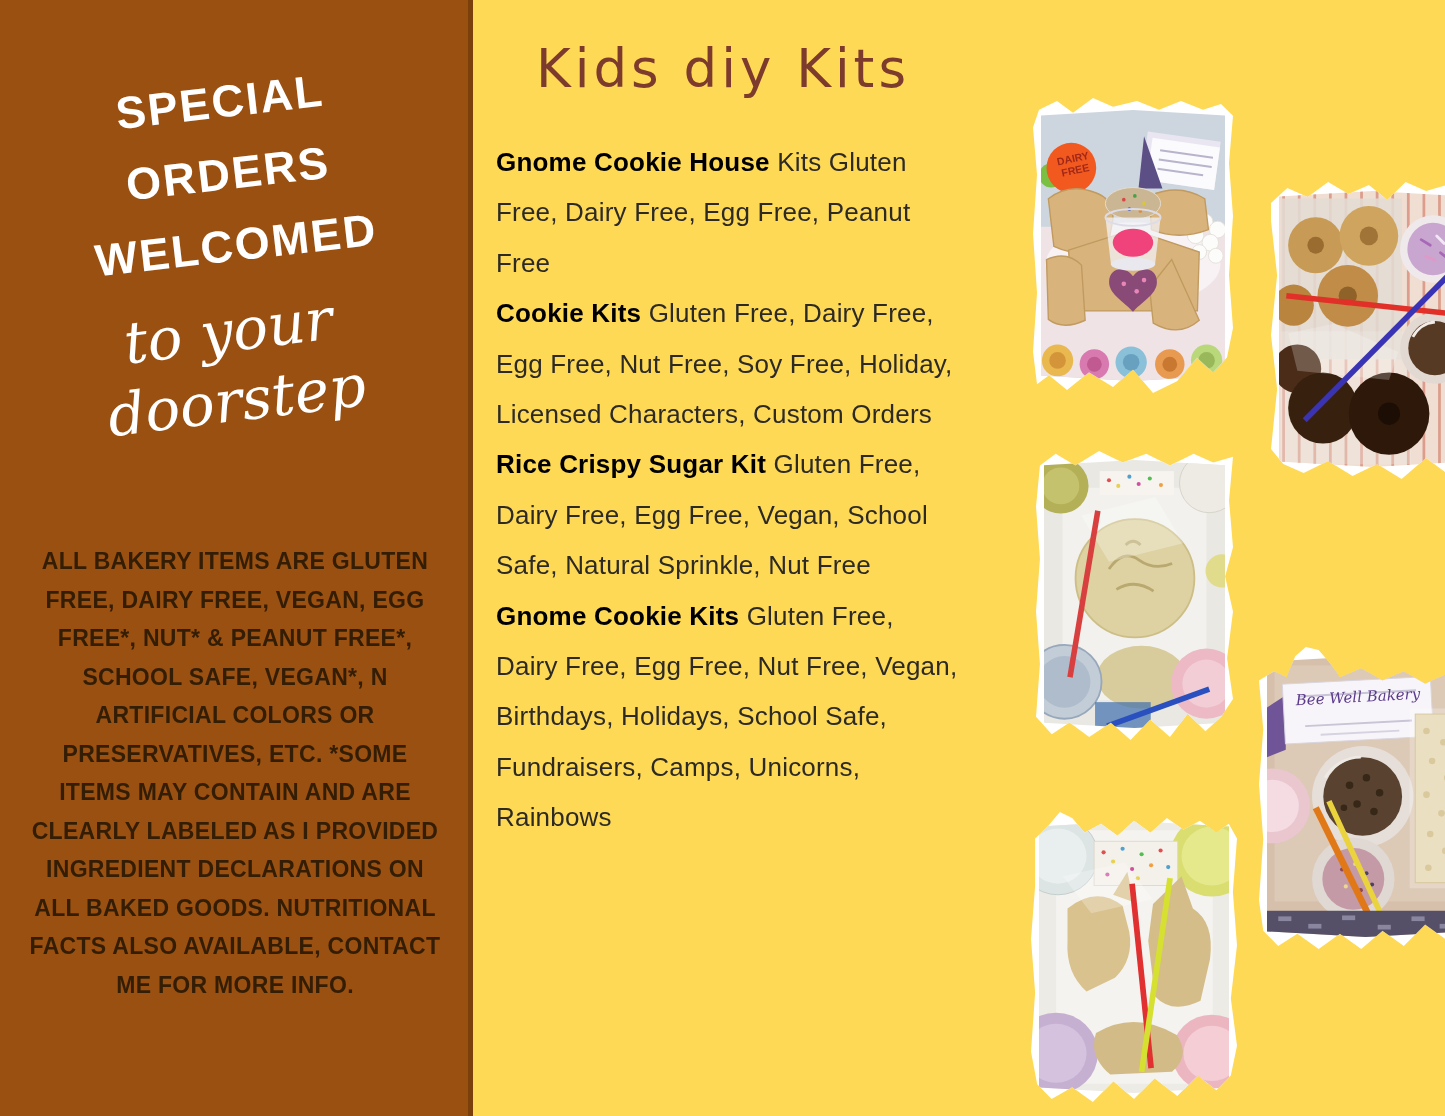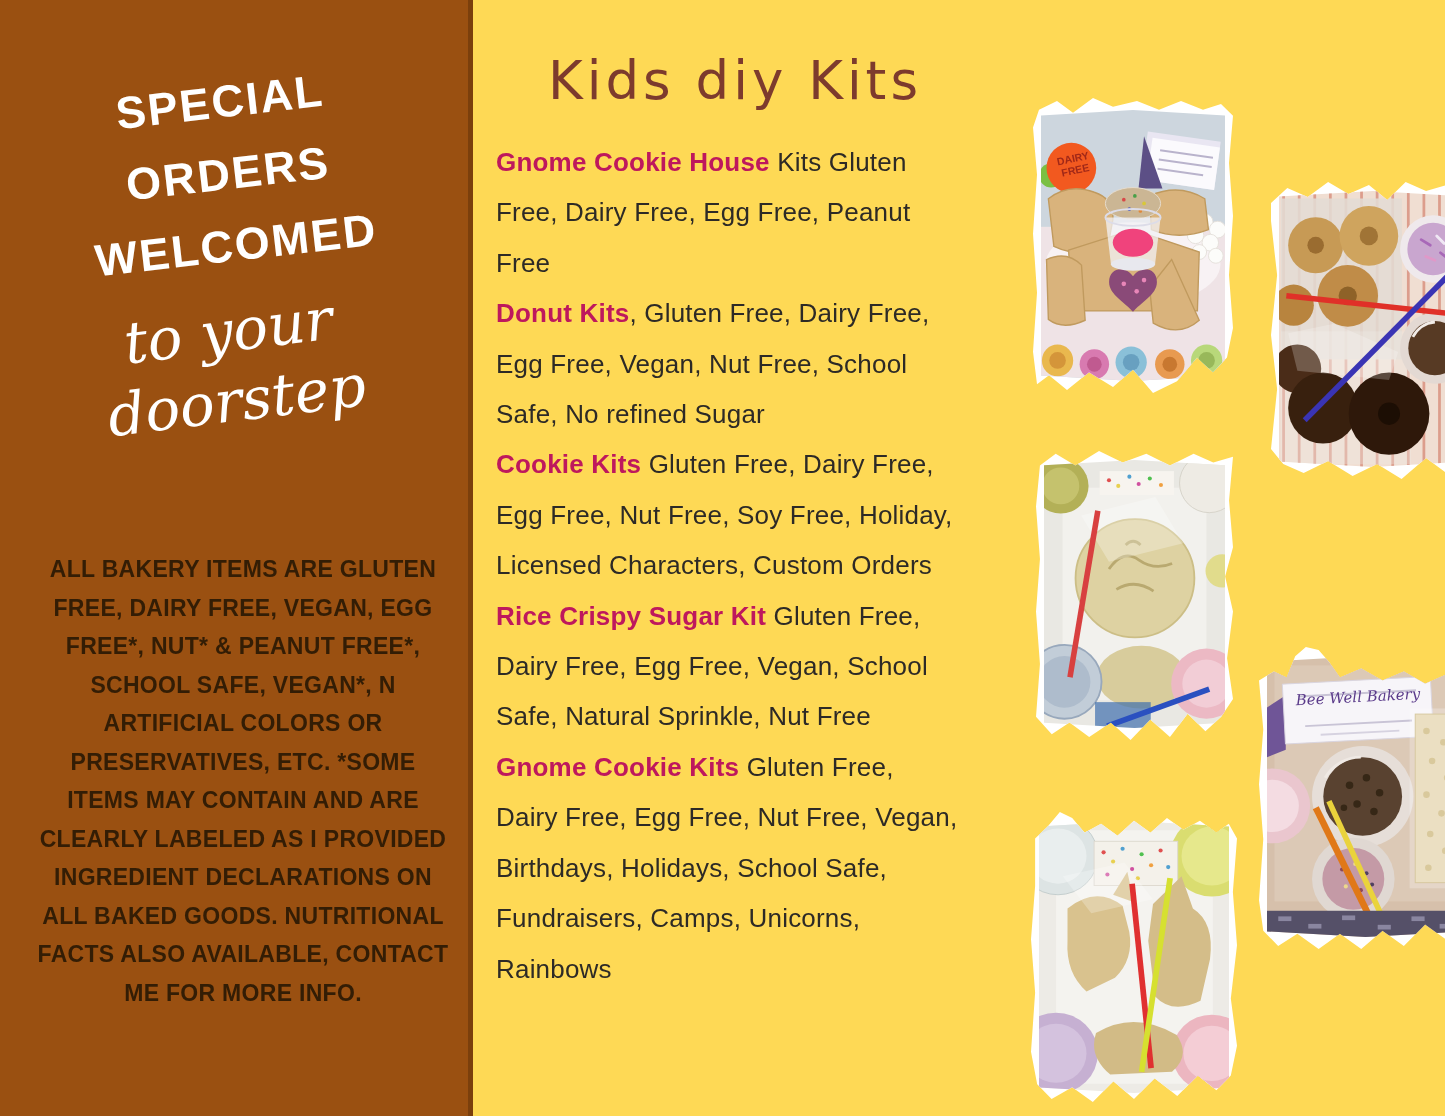--- a/index.html
+++ b/index.html
@@ -22,38 +22,38 @@
     font-weight:700;font-size:45px;line-height:72px;letter-spacing:2px;
   }
   .script-line{
     position:absolute;left:0;top:296px;width:465px;
     transform:rotate(-7deg);
     text-align:center;color:var(--heading-white,#fff);
     font-family:"DejaVu Serif",serif;font-style:italic;
     font-size:58px;line-height:70px;
   }
   .panel-body{
-    position:absolute;left:28px;top:542px;width:414px;margin:8px;
+    position:absolute;left:28px;top:542px;width:414px;margin:0;
     text-align:center;color:var(--panel-text,#331d05);
     font-weight:700;font-size:23px;line-height:38.5px;letter-spacing:.3px;
   }
   
   .title{
-    position:absolute;left:473px;top:34px;width:492px;margin:16px;
+    position:absolute;left:473px;top:34px;width:492px;margin:4px;
     text-align:center;color:var(--title-maroon,#7d3b2d);
     font-family:"DejaVu Sans",sans-serif;font-weight:400;
     font-size:53px;letter-spacing:4px;
   }
   .kits{
     position:absolute;left:496px;top:137px;width:466px;
     color:var(--body-text,#2d2a26);
     font-size:26px;line-height:50.4px;letter-spacing:.2px;
   }
   .kits p{margin:0;}
-  .kits strong{font-weight:700;color:#be185d;}
+  .kits strong{font-weight:700;color:#000000;}
   
   .photo{position:absolute;background:#fff;}
   .photo .art{position:absolute;inset:12px 8px;clip-path:polygon(0 2%,50% 0,100% 2%,100% 98%,50% 100%,0 98%);}
   .photo svg{width:100%;height:100%;display:block;}
   .photo .overlay{position:absolute;text-align:center;}
   .p1{left:993px;top:82px;width:200px;height:295px;
     clip-path:polygon(3% 4%,12% 1%,20% 5%,30% 0%,40% 3%,52% 1%,63% 4%,74% 1%,85% 4%,94% 2%,100% 6%,98% 22%,100% 40%,98% 60%,100% 78%,97% 88%,90% 93%,82% 88%,72% 96%,60% 100%,50% 92%,40% 98%,28% 93%,17% 99%,8% 94%,2% 97%,0% 86%,2% 66%,0% 46%,2% 26%,0% 10%);}
   .p2{left:1231px;top:163px;width:204px;height:300px;
     clip-path:polygon(0% 8%,8% 3%,18% 6%,28% 1%,38% 5%,48% 2%,57% 7%,66% 1%,76% 4%,86% 2%,95% 5%,100% 9%,97% 25%,100% 45%,97% 65%,100% 83%,96% 94%,86% 98%,76% 93%,64% 100%,52% 95%,40% 99%,28% 94%,16% 98%,6% 95%,0% 90%,3% 70%,0% 52%,3% 32%,0% 14%);}
   .p3{left:996px;top:432px;width:197px;height:292px;
@@ -85,21 +85,20 @@
       <div>ORDERS</div>
       <div>WELCOMED</div>
     </div>
     <div class="script-line">to your doorstep</div>
     <p class="panel-body">ALL BAKERY ITEMS ARE GLUTEN FREE, DAIRY FREE, VEGAN, EGG FREE*, NUT* &amp; PEANUT FREE*, SCHOOL SAFE, VEGAN*, N ARTIFICIAL COLORS OR PRESERVATIVES, ETC. *SOME ITEMS MAY CONTAIN AND ARE CLEARLY LABELED AS I PROVIDED INGREDIENT DECLARATIONS ON ALL BAKED GOODS. NUTRITIONAL FACTS ALSO AVAILABLE, CONTACT ME FOR MORE INFO.</p>
   </aside>
 
   <h1 class="title">Kids diy Kits</h1>
   <div class="kits">
     <p><strong>Gnome Cookie House</strong><span> Kits Gluten Free, Dairy Free, Egg Free, Peanut Free</span></p>
-    <p><strong>Donut Kits</strong><span>, Gluten Free, Dairy Free, Egg Free, Vegan, Nut Free, School Safe, No refined Sugar</span></p>
     <p><strong>Cookie Kits</strong><span> Gluten Free, Dairy Free, Egg Free, Nut Free, Soy Free, Holiday, Licensed Characters, Custom Orders</span></p>
     <p><strong>Rice Crispy Sugar Kit</strong><span> Gluten Free, Dairy Free, Egg Free, Vegan, School Safe, Natural Sprinkle,  Nut Free</span></p>
     <p><strong>Gnome Cookie Kits</strong><span> Gluten Free, Dairy Free, Egg Free, Nut Free, Vegan, Birthdays, Holidays, School Safe, Fundraisers, Camps, Unicorns, Rainbows</span></p>
   </div>
 
   <figure class="photo p1" aria-label="Gnome cookie house kit with pink icing cup, sprinkles and marshmallows">
     <div class="art">
       <svg viewBox="0 0 200 290" preserveAspectRatio="none">
         <rect width="200" height="290" fill="#cdd6de"></rect>
         <rect y="125" width="200" height="165" fill="#efe3e6"></rect>

